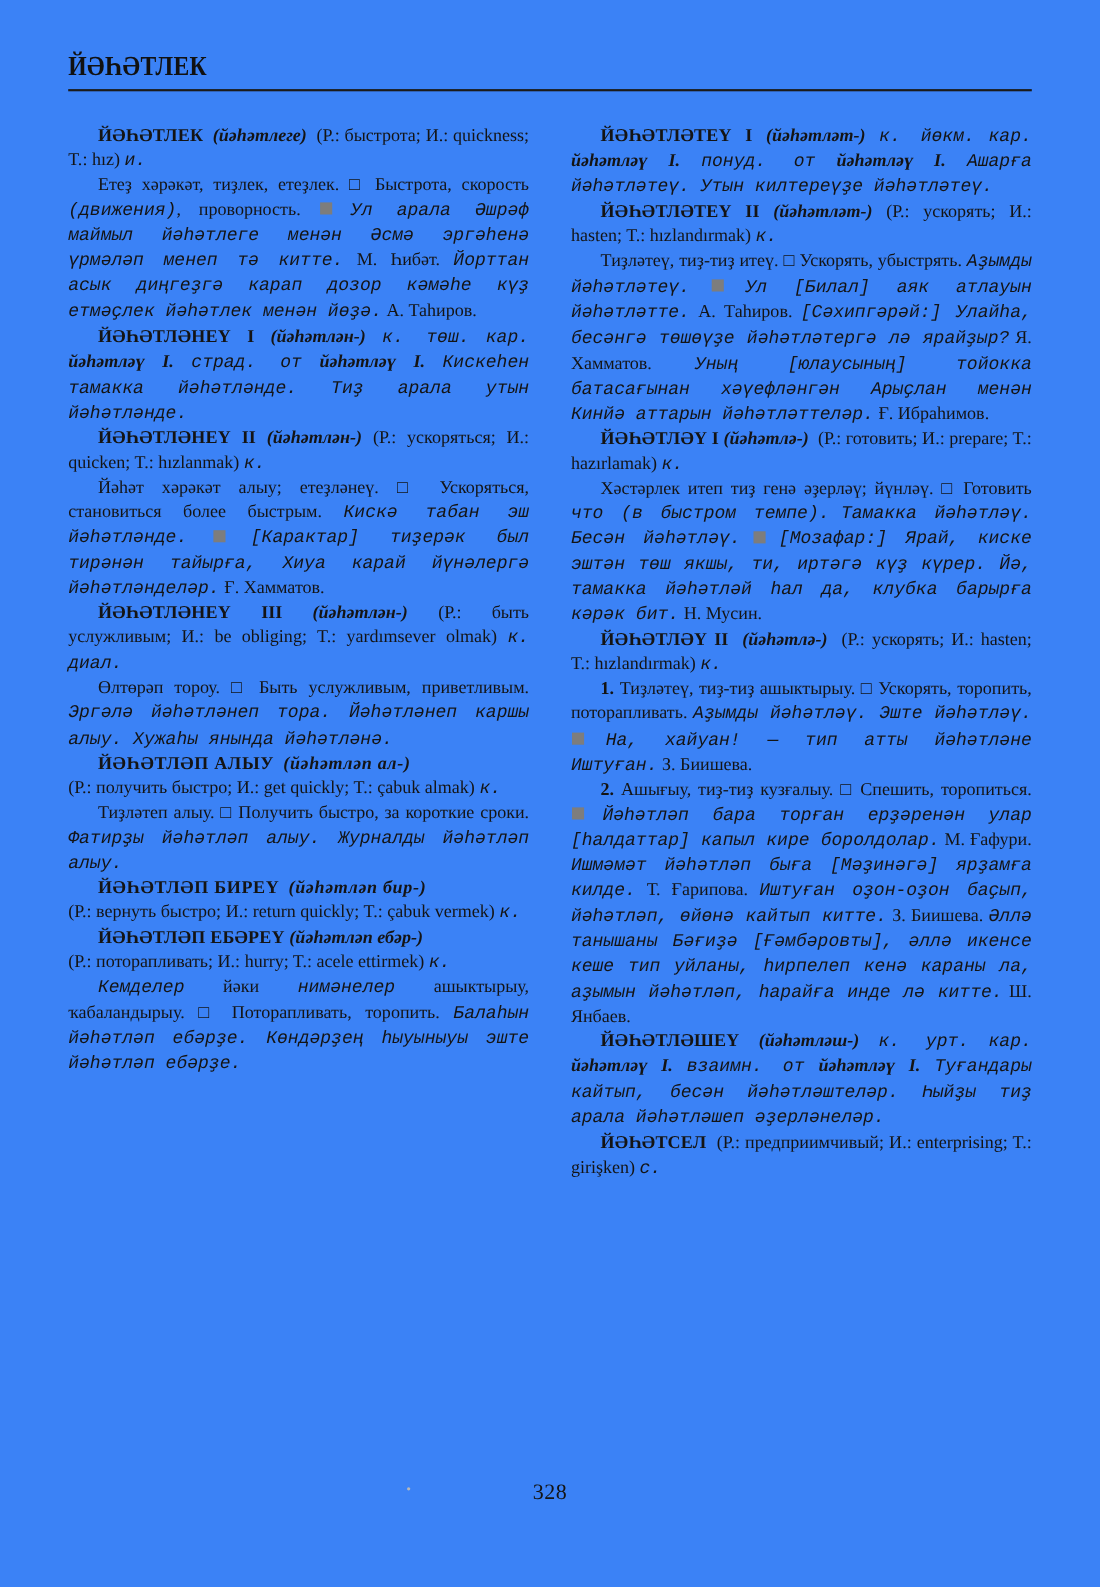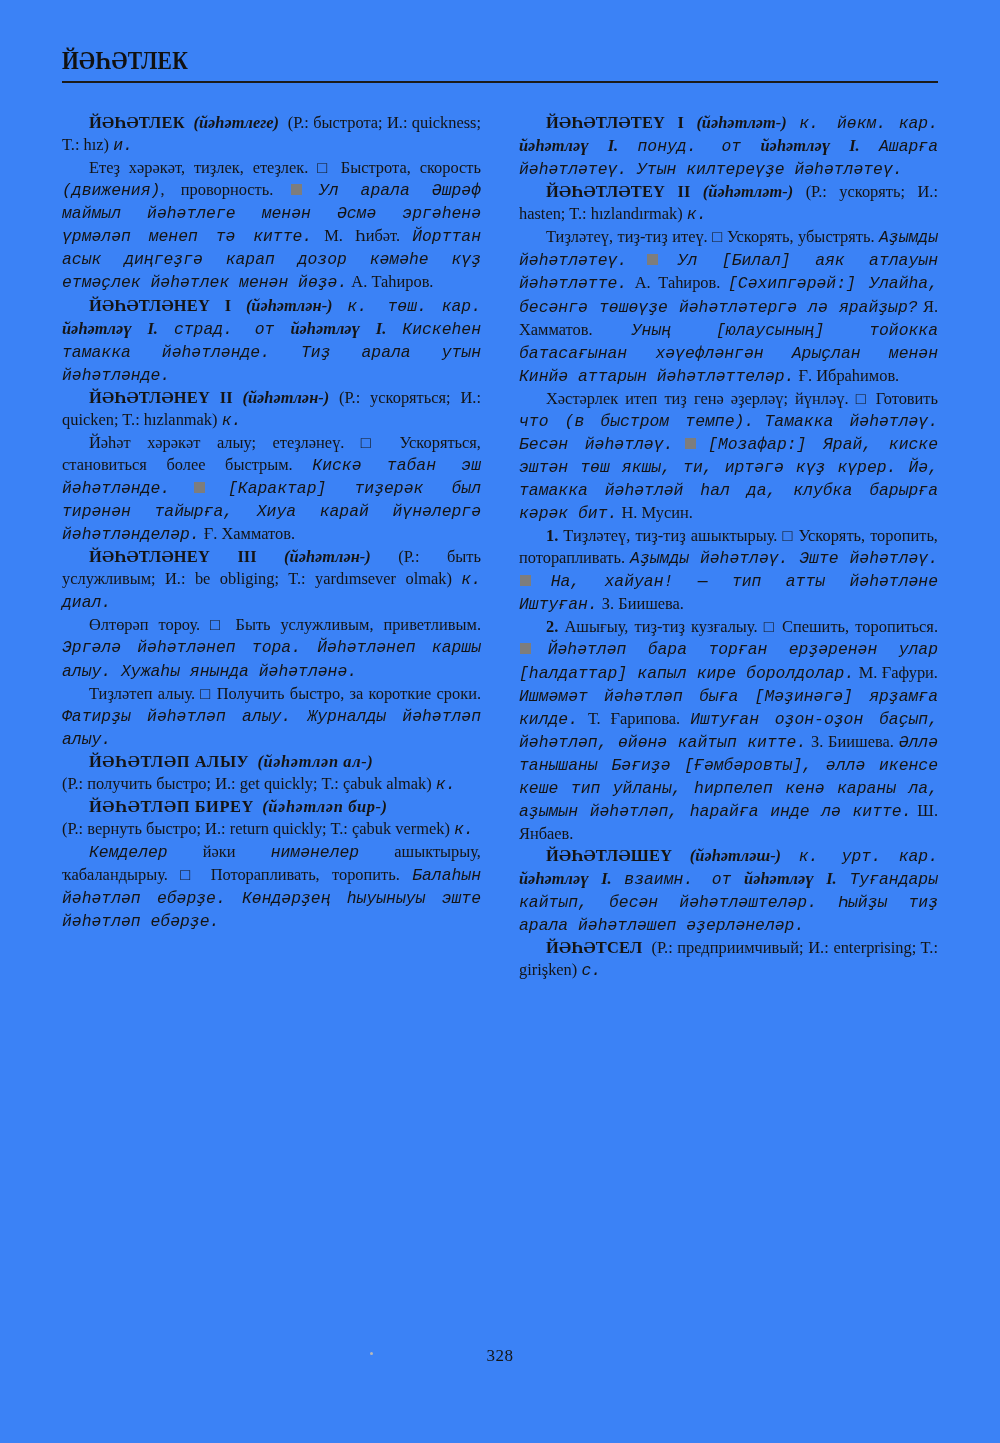--- a/index.html
+++ b/index.html
@@ -109,21 +109,21 @@
   }
   .sp { letter-spacing: 0.6px; }
 
   
   .folio {
     position: absolute;
     left: 0;
     top: 1346px;
     width: 1000px;
     text-align: center;
-    font-size: 17px;
+    font-size: 20px;
     letter-spacing: 0.5px;
   }
   .speck {
     position: absolute;
     left: 370px;
     top: 1352px;
     width: 3px;
     height: 3px;
     background: #b8b8b8;
     border-radius: 50%;
@@ -147,38 +147,41 @@
       <p class="entry indent"><span>Етеҙ хәрәкәт, тиҙлек, етеҙлек.</span> <span class="mk-open">□</span> <span>Быстро­та, скорость <span class="it">(движения)</span>, проворность.</span> <span class="mk-fill"></span> <span class="it">Ул арала Әшрәф маймыл йәһәтлеге менән Әсмә эргәһенә үрмәләп менеп тә китте.</span> <span class="rn">М. Һибәт.</span> <span class="it">Йорттан асык диңгеҙгә карап дозор кәмәһе күҙ етмәҫлек йәһәтлек менән йөҙә.</span> <span class="rn">А. Таһи­ров.</span></p>
 
       <p class="entry indent"><span class="hw">ЙӘҺӘТЛӘНЕҮ</span> <span class="rom">I</span> <span class="hwpar">(йәһәтлән-)</span> <span class="it">к. төш.</span> <span class="it">кар.</span> <span class="hwpar">йәһәтләү <span class="rom">I.</span></span> <span class="it">страд. от</span> <span class="hwpar">йәһәтләү <span class="rom">I.</span></span> <span class="it">Кискеһен тамакка йәһәтләнде. Тиҙ арала утын йәһәтләнде.</span></p>
 
       <p class="entry indent"><span class="hw">ЙӘҺӘТЛӘНЕҮ</span> <span class="rom">II</span> <span class="hwpar">(йәһәтлән-)</span> <span>(Р.: уско­ряться; И.: quicken; T.: hızlanmak)</span> <span class="it">к.</span></p>
       <p class="entry indent"><span>Йәһәт хәрәкәт алыу; етеҙләнеү.</span> <span class="mk-open">□</span> <span>Уско­ряться, становиться более быстрым.</span> <span class="it">Кискә табан эш йәһәтләнде.</span> <span class="mk-fill"></span> <span class="it">[Карактар] ти­ҙерәк был тирәнән тайырға, Хиуа карай йү­нәлергә йәһәтләнделәр.</span> <span class="rn">Ғ. Хамматов.</span></p>
 
       <p class="entry indent"><span class="hw">ЙӘҺӘТЛӘНЕҮ</span> <span class="rom">III</span> <span class="hwpar">(йәһәтлән-)</span> <span>(Р.: быть услужливым; И.: be obliging; T.: yardımsever olmak)</span> <span class="it">к.</span> <span class="it">диал.</span></p>
       <p class="entry indent"><span>Өлтөрәп тороу.</span> <span class="mk-open">□</span> <span>Быть услужливым, приветливым.</span> <span class="it">Эргәлә йәһәтләнеп тора. Йәһәтләнеп каршы алыу. Хужаһы янында йәһәтләнә.</span></p>
 
+      <p class="entry indent"><span class="hw sp">ЙӘҺӘТЛӘП АЛЫУ</span>&nbsp; <span class="hwpar sp">(йәһәтләп ал-)</span><br><span>(Р.: получить быстро; И.: get quickly; T.: çabuk almak)</span> <span class="it">к.</span></p>
       <p class="entry indent"><span>Тиҙләтеп алыу.</span> <span class="mk-open">□</span> <span>Получить быстро, за короткие сроки.</span> <span class="it">Фатирҙы йәһәтләп алыу. Журналды йәһәтләп алыу.</span></p>
-      <p class="entry indent"><span class="hw sp">ЙӘҺӘТЛӘП АЛЫУ</span>&nbsp; <span class="hwpar sp">(йәһәтләп ал-)</span><br><span>(Р.: получить быстро; И.: get quickly; T.: çabuk almak)</span> <span class="it">к.</span></p>
 
       <p class="entry indent"><span class="hw sp">ЙӘҺӘТЛӘП БИРЕҮ</span>&nbsp; <span class="hwpar sp">(йәһәтләп бир-)</span><br><span>(Р.: вернуть быстро; И.: return quickly; T.: ça­buk vermek)</span> <span class="it">к.</span></p>
 
+      <p class="entry indent"><span class="hw">ЙӘҺӘТЛӘП ЕБӘРЕҮ</span> <span class="hwpar">(йәһәтләп ебәр-)</span><br><span>(Р.: поторапливать; И.: hurry; T.: acele ettir­mek)</span> <span class="it">к.</span></p>
       <p class="entry indent"><span class="it">Кемделер</span> <span>йәки</span> <span class="it">нимәнелер</span> <span>ашыктырыу, ҡабаландырыу.</span> <span class="mk-open">□</span> <span>Поторапливать, торопить.</span> <span class="it">Балаһын йәһәтләп ебәрҙе. Көндәрҙең һыуы­ныуы эште йәһәтләп ебәрҙе.</span></p>
 
     </div>
 
     <div class="col">
 
       <p class="entry indent"><span class="hw">ЙӘҺӘТЛӘТЕҮ</span> <span class="rom">I</span> <span class="hwpar">(йәһәтләт-)</span> <span class="it">к. йөкм.</span> <span class="it">кар.</span> <span class="hwpar">йәһәтләү <span class="rom">I.</span></span> <span class="it">понуд. от</span> <span class="hwpar">йәһәтләү <span class="rom">I.</span></span> <span class="it">Ашарға йәһәтләтеү. Утын килтереүҙе йәһәтләтеү.</span></p>
 
       <p class="entry indent"><span class="hw">ЙӘҺӘТЛӘТЕҮ</span> <span class="rom">II</span> <span class="hwpar">(йәһәтләт-)</span> <span>(Р.: уско­рять; И.: hasten; T.: hızlandırmak)</span> <span class="it">к.</span></p>
       <p class="entry indent"><span>Тиҙләтеү, тиҙ-тиҙ итеү.</span> <span class="mk-open">□</span> <span>Ускорять, убыстрять.</span> <span class="it">Аҙымды йәһәтләтеү.</span> <span class="mk-fill"></span> <span class="it">Ул [Би­лал] аяк атлауын йәһәтләтте.</span> <span class="rn">А. Таһиров.</span> <span class="it">[Сәхипгәрәй:] Улайһа, бесәнгә төшөүҙе йә­һәтләтергә лә ярайҙыр?</span> <span class="rn">Я. Хамматов.</span> <span class="it">Уның [юлаусының] тойокка батасағынан хәүеф­ләнгән Арыҫлан менән Кинйә аттарын йә­һәтләттеләр.</span> <span class="rn">Ғ. Ибраһимов.</span></p>
 
+      <p class="entry indent"><span class="hw">ЙӘҺӘТЛӘҮ</span> <span class="rom">I</span> <span class="hwpar">(йәһәтлә-)</span>&nbsp; <span>(Р.: готовить; И.: prepare; T.: hazırlamak)</span> <span class="it">к.</span></p>
       <p class="entry indent"><span>Хәстәрлек итеп тиҙ генә әҙерләү; йүнләү.</span> <span class="mk-open">□</span> <span>Готовить <span class="it">что (в быстром темпе).</span></span> <span class="it">Тамакка йәһәтләү. Бесән йәһәтләү.</span> <span class="mk-fill"></span> <span class="it">[Мозафар:] Ярай, киске эштән төш якшы, ти, иртәгә күҙ күрер. Йә, тамакка йәһәтләй һал да, клубка барырға кәрәк бит.</span> <span class="rn">Н. Мусин.</span></p>
 
+      <p class="entry indent"><span class="hw">ЙӘҺӘТЛӘҮ</span> <span class="rom">II</span>&nbsp; <span class="hwpar">(йәһәтлә-)</span>&nbsp; <span>(Р.: ускорять; И.: hasten; T.: hızlandırmak)</span> <span class="it">к.</span></p>
       <p class="entry indent"><span class="num">1.</span> <span>Тиҙләтеү, тиҙ-тиҙ ашыктырыу.</span> <span class="mk-open">□</span> <span>Ус­корять, торопить, поторапливать.</span> <span class="it">Аҙымды йәһәтләү. Эште йәһәтләү.</span> <span class="mk-fill"></span> <span class="it">На, хайуан! — тип атты йәһәтләне Иштуған.</span> <span class="rn">З. Биишева.</span></p>
       <p class="entry indent"><span class="num">2.</span> <span>Ашығыу, тиҙ-тиҙ кузғалыу.</span> <span class="mk-open">□</span> <span>Спе­шить, торопиться.</span> <span class="mk-fill"></span> <span class="it">Йәһәтләп бара торған ерҙәренән улар [һалдаттар] капыл кире бо­ролдолар.</span> <span class="rn">М. Ғафури.</span> <span class="it">Ишмәмәт йәһәтләп быға [Мәҙинәгә] ярҙамға килде.</span> <span class="rn">Т. Ғарипова.</span> <span class="it">Иштуған оҙон-оҙон баҫып, йәһәтләп, өйөнә кайтып китте.</span> <span class="rn">З. Биишева.</span> <span class="it">Әллә танышаны Бәғиҙә [Ғәмбәровты], әллә икенсе кеше тип уйланы, һирпелеп кенә караны ла, аҙымын йәһәтләп, һарайға инде лә китте.</span> <span class="rn">Ш. Янбаев.</span></p>
 
       <p class="entry indent"><span class="hw">ЙӘҺӘТЛӘШЕҮ</span> <span class="hwpar">(йәһәтләш-)</span> <span class="it">к. урт.</span> <span class="it">кар.</span> <span class="hwpar">йәһәтләү <span class="rom">I.</span></span> <span class="it">взаимн. от</span> <span class="hwpar">йәһәтләү <span class="rom">I.</span></span> <span class="it">Туғандары кайтып, бесән йәһәтләштеләр. Һыйҙы тиҙ арала йәһәтләшеп әҙерләнеләр.</span></p>
 
       <p class="entry indent"><span class="hw">ЙӘҺӘТСЕЛ</span>&nbsp; <span>(Р.: предприимчивый; И.: enterprising; T.: girişken)</span> <span class="it">с.</span></p>
 
     </div>
   </div>
 

